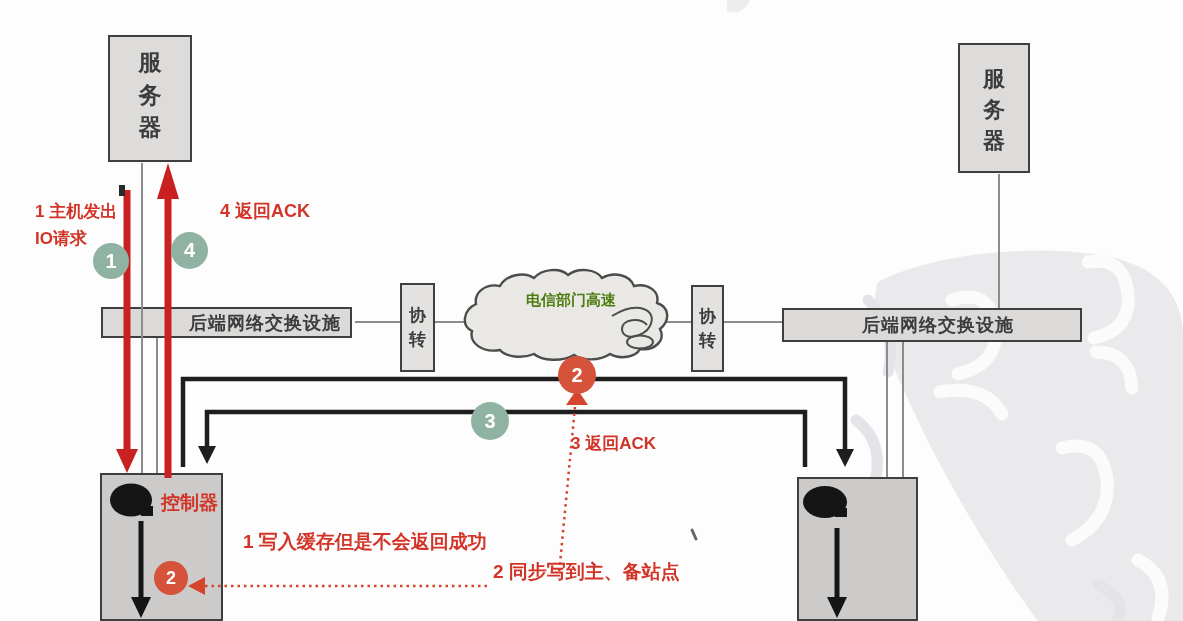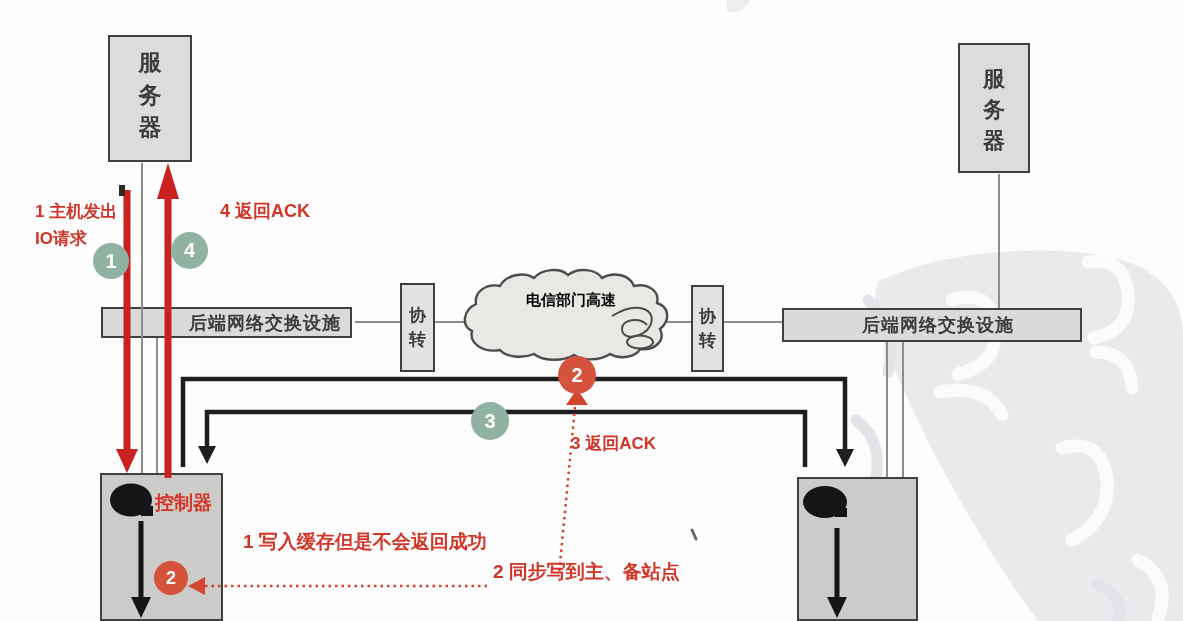--- a/index.html
+++ b/index.html
@@ -23,21 +23,21 @@
   .badge{
     position:absolute;border-radius:50%;display:flex;align-items:center;justify-content:center;
     color:#fff;font-weight:700;font-size:20px;z-index:7;
   }
   .badge.teal{background:#8fb2a3;}
   .badge.orange{background:#d5523b;}
   
   .note{position:absolute;color:#d23428;font-weight:700;z-index:8;white-space:nowrap;}
   .cloudtext{
     position:absolute;left:482px;top:290px;width:178px;text-align:center;z-index:5;
-    color:#000000;font-weight:700;font-size:15px;line-height:19px;
+    color:#4d7c0f;font-weight:700;font-size:15px;line-height:19px;
     font-family:"Liberation Sans","DejaVu Sans",sans-serif;
   }
 </style>
 </head>
 <body>
 
 <div class="stage">
 
   <svg class="layer" style="z-index:0">
     <path d="M 878,282 C 935,252 1045,242 1115,258 C 1162,270 1186,300 1183,345
@@ -173,17 +173,17 @@
   <div class="badge orange" style="left:154px;top:561px;width:34px;height:34px;font-size:18px;">
       <span>2</span>
     </div>
 
   <div class="note" style="left:35px;top:184px;font-size:17px;line-height:27px;margin-top:14px;">
     <div>1 主机发出</div>
     <div>IO请求</div>
   </div>
   <div class="note" style="left:220px;top:199px;font-size:18px;">4 返回ACK</div>
   <div class="note" style="left:571px;top:432px;font-size:17px;">3 返回ACK</div>
-  <div class="note" style="left:155px;top:490px;font-size:19px;">控制器</div>
+  <div class="note" style="left:161px;top:490px;font-size:19px;">控制器</div>
   <div class="note" style="left:243px;top:496px;font-size:19px;margin-top:33px;">1 写入缓存但是不会返回成功</div>
   <div class="note" style="left:493px;top:559px;font-size:19px;">2 同步写到主、备站点</div>
 
 </div>
 
 </body></html>

